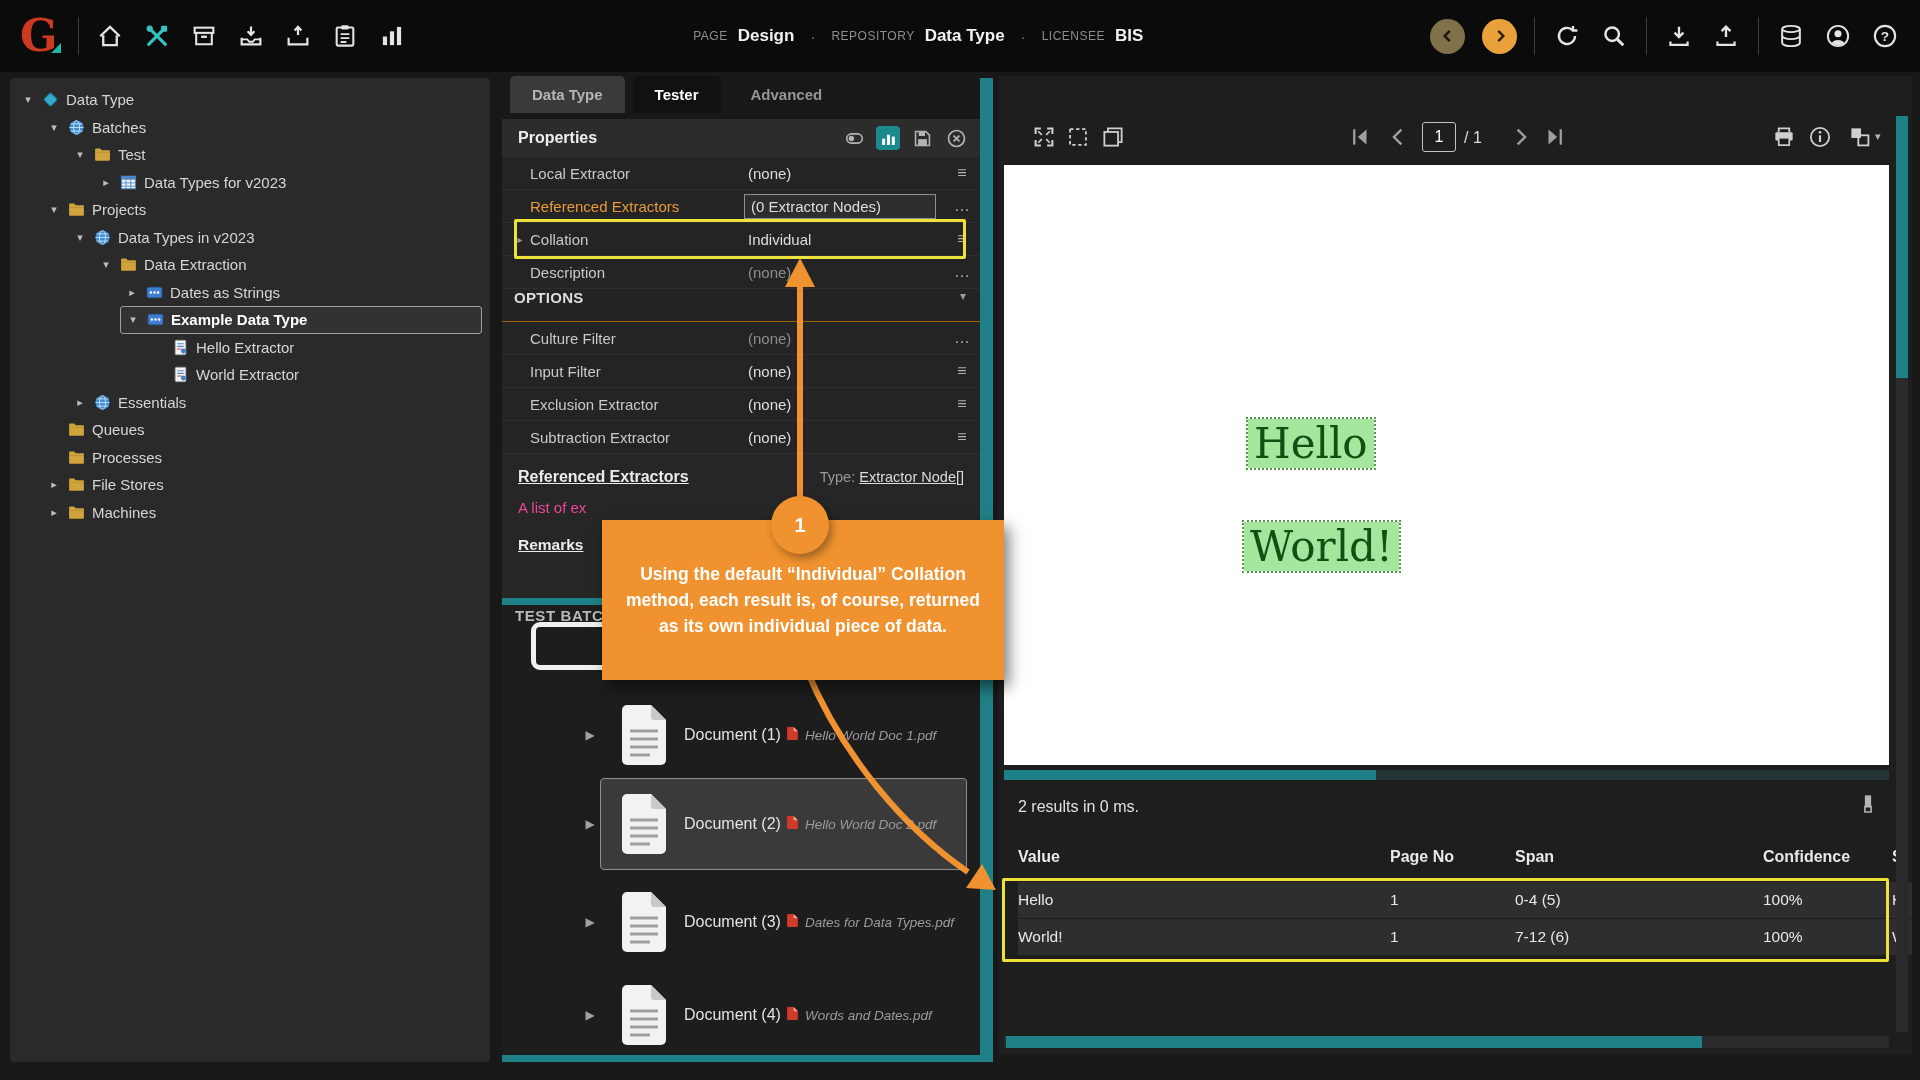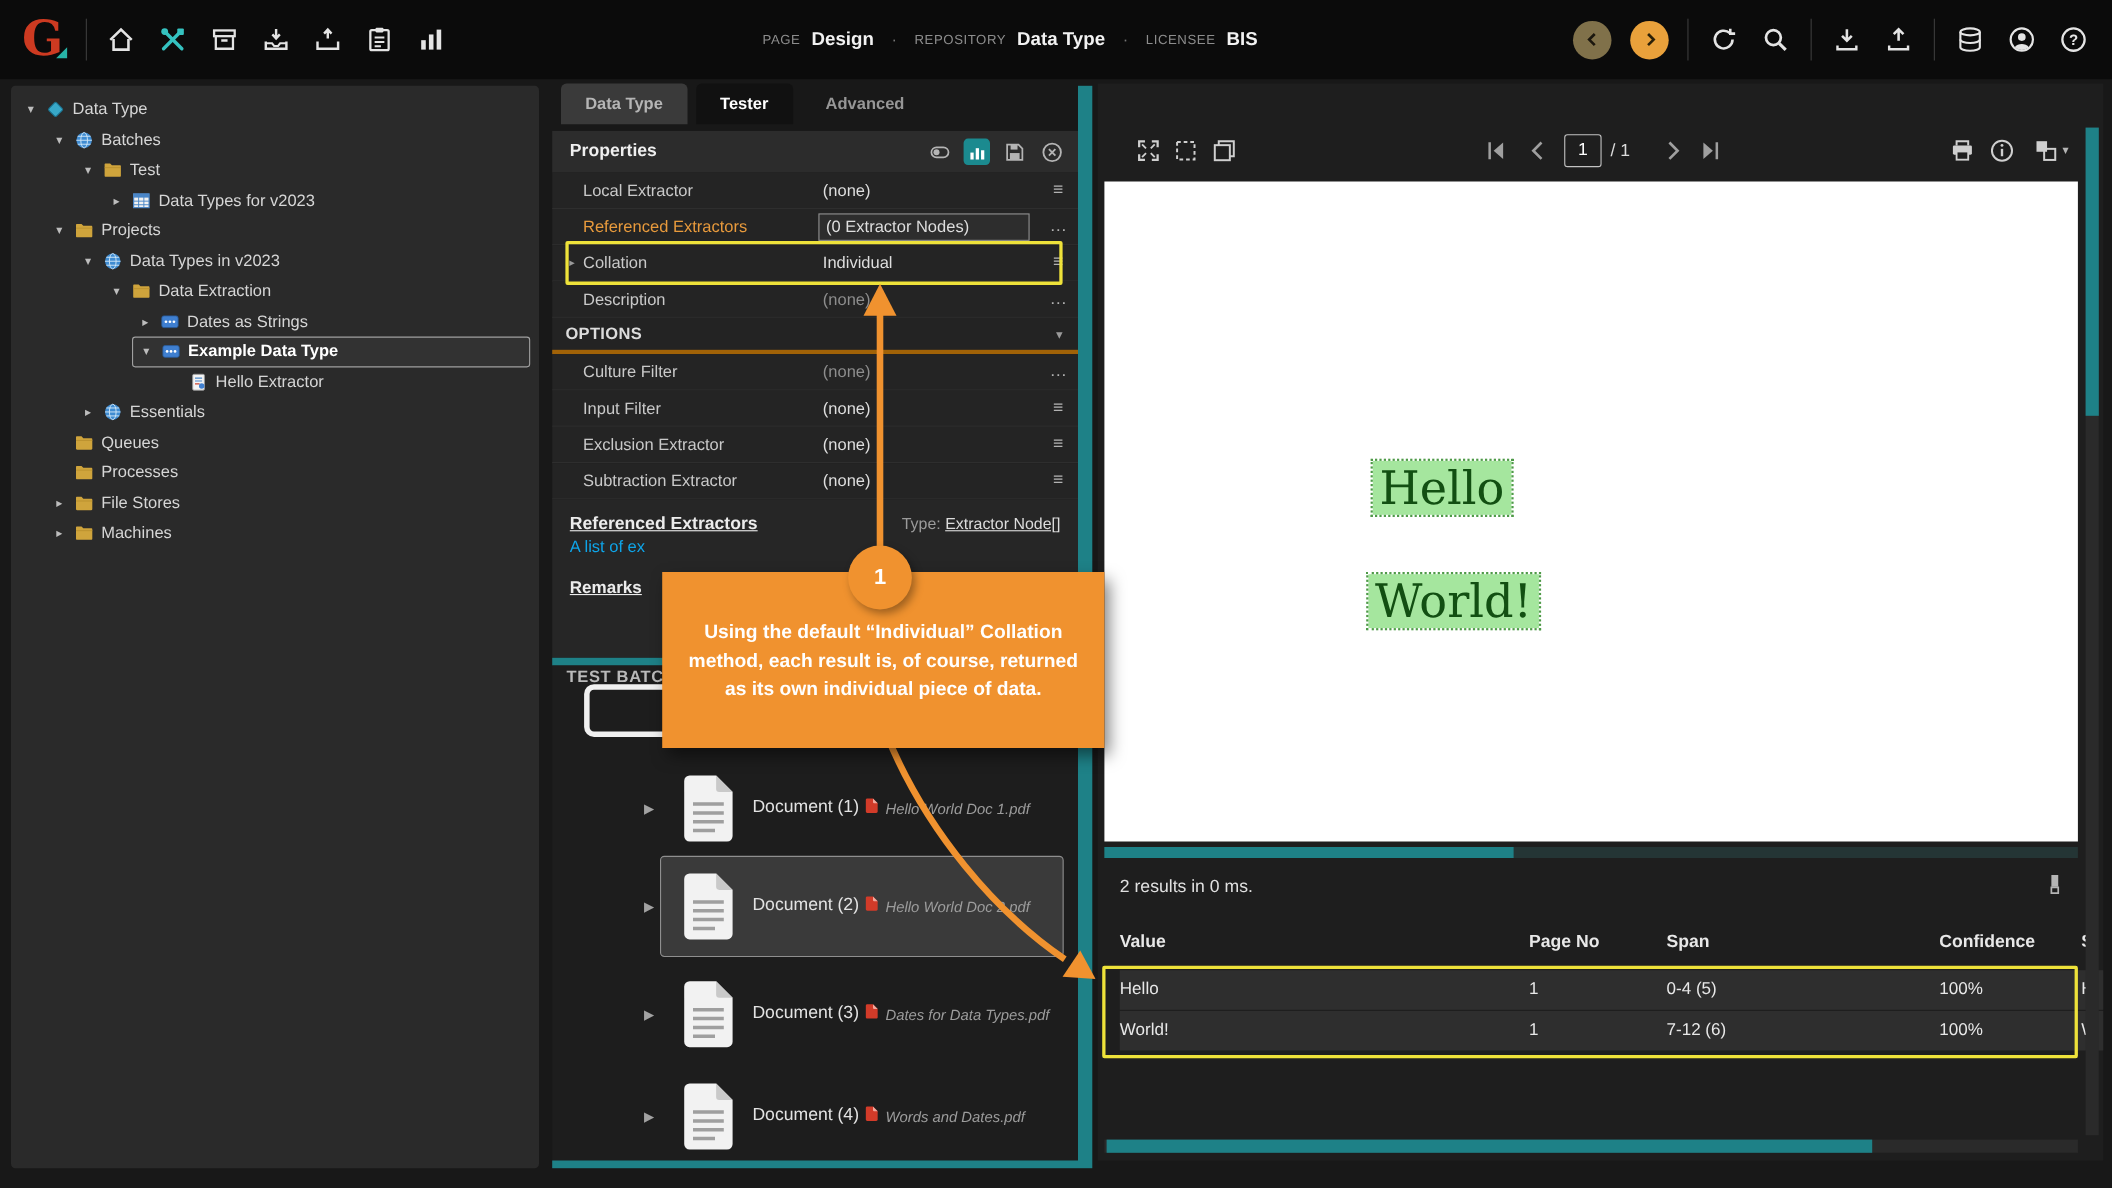--- a/index.html
+++ b/index.html
@@ -53,29 +53,29 @@
   #proprows{position:absolute;left:0;top:81px;width:478px}
   #optrows{position:absolute;left:0;top:246px;width:478px}
   .prow{display:grid;grid-template-columns:20px 214px 1fr 36px;align-items:center;height:33px;padding-left:8px;border-bottom:1px solid #2e2e2e;background:#242424}
   .pexp{font-size:10px;color:#9a9a9a;text-align:center}
   .plabel{font-size:15px;color:#c9c9c9;white-space:nowrap}
   .plabel.orange{color:#e89a3c}
   .pval{font-size:15px;color:#dedede;padding-left:4px;white-space:nowrap}
   .pval.dim{color:#8d8d8d}
   .pval.boxed{border:1px solid #909090;background:#2d2d2d;padding:3px 6px;margin-right:8px}
   .pact{font-size:16px;color:#b2b2b2;text-align:center;cursor:pointer}
-  .optshead{position:absolute;left:0;top:213px;width:478px;height:33px;display:flex;align-items:center;padding:0 14px 0 12px;background:#232323;border-bottom:4px solid #a16207;cursor:pointer}
+  .optshead{position:absolute;left:0;top:213px;width:478px;height:33px;display:flex;align-items:flex-start;padding:0 14px 0 12px;background:#232323;border-bottom:1px solid #a16207;cursor:pointer}
   .olabel{font-size:15px;font-weight:bold;color:#dcdcdc;letter-spacing:.3px}
   .ochev{margin-left:auto;color:#9a9a9a;font-size:12px}
   .descpanel{position:absolute;left:0;top:378px;width:478px;height:144px;background:#262626;padding:14px 16px 0}
   .drow1{display:flex;align-items:baseline}
   .dtitle1{font-size:16px;font-weight:bold;color:#ececec;text-decoration:underline}
   .dtype{margin-left:auto;font-size:14.5px;color:#9a9a9a}
   .dtypeval{color:#dcdcdc;text-decoration:underline;cursor:pointer}
-  .dbody{margin-top:3px;font-size:15px;color:#0ea5e9}
+  .dbody{margin-top:13px;font-size:15px;color:#ec4899}
   .dremarks{margin-top:20px;font-size:15.5px;font-weight:bold;color:#ececec;text-decoration:underline}
   .tealdiv{position:absolute;left:0;top:522px;width:478px;height:7px;background:#1e8187}
   .tbarea{position:absolute;left:0;top:529px;width:478px;height:457px;background:#1d1d1d}
   .tbheader{position:absolute;left:13px;top:531px;font-size:15px;font-weight:bold;color:#b9b9b9;letter-spacing:.6px;white-space:nowrap}
   .fragment{position:absolute;left:29px;top:546px;width:84px;height:48px;border:5px solid #f0f0f0;border-radius:9px}
   .ditem{position:absolute;left:80px;right:12px;height:70px;display:flex;align-items:center;gap:13px;z-index:0;cursor:pointer}
   .ditem.dsel{height:92px}
   .ditem.dsel::before{content:"";position:absolute;left:18px;right:1px;top:0;bottom:0;background:#3a3a3a;border:1px solid #8f8f8f;border-radius:4px;z-index:-1}
   .dexp{font-size:12px;color:#a2a2a2;width:16px;text-align:center}
   .dicon{width:54px;height:68px;display:inline-flex;margin-left:6px}
@@ -346,20 +346,32 @@
         <span class="tw"></span>
         <span class="ti">
           <svg viewBox="0 0 20 20" width="19" height="19" xmlns="http://www.w3.org/2000/svg">
             <rect x="4.4" y="2.4" width="11.2" height="15.2" rx="1.2" fill="#f4f4f4" stroke="#9a9a9a" stroke-width="0.9"></rect>
             <path d="M6.6 6h6.8M6.6 8.8h6.8" stroke="#4a86c8" stroke-width="1.1"></path>
             <path d="M6.6 11.6h4.4" stroke="#cc4433" stroke-width="1.1"></path>
             <circle cx="13" cy="13.6" r="2.6" fill="#3f7fd0"></circle>
           </svg>
         </span>
         <span class="tl">Hello Extractor</span>
+      </div>
+      <div class="tree-row" style="padding-left: 140px;">
+        <span class="tw"></span>
+        <span class="ti">
+          <svg viewBox="0 0 20 20" width="19" height="19" xmlns="http://www.w3.org/2000/svg">
+            <rect x="4.4" y="2.4" width="11.2" height="15.2" rx="1.2" fill="#f4f4f4" stroke="#9a9a9a" stroke-width="0.9"></rect>
+            <path d="M6.6 6h6.8M6.6 8.8h6.8" stroke="#4a86c8" stroke-width="1.1"></path>
+            <path d="M6.6 11.6h4.4" stroke="#cc4433" stroke-width="1.1"></path>
+            <circle cx="13" cy="13.6" r="2.6" fill="#3f7fd0"></circle>
+          </svg>
+        </span>
+        <span class="tl">World Extractor</span>
       </div>
       <div class="tree-row" style="padding-left: 62px;">
         <span class="tw">▸</span>
         <span class="ti">
           <svg viewBox="0 0 20 20" width="19" height="19" xmlns="http://www.w3.org/2000/svg">
             <circle cx="10" cy="10" r="7.4" fill="#3f8cd2"></circle>
             <ellipse cx="10" cy="10" rx="3.2" ry="7.4" fill="none" stroke="#cfe6f8" stroke-width="0.9"></ellipse>
             <path d="M2.6 10h14.8M3.8 6.2h12.4M3.8 13.8h12.4" stroke="#cfe6f8" stroke-width="0.9" fill="none"></path>
           </svg>
         </span>

